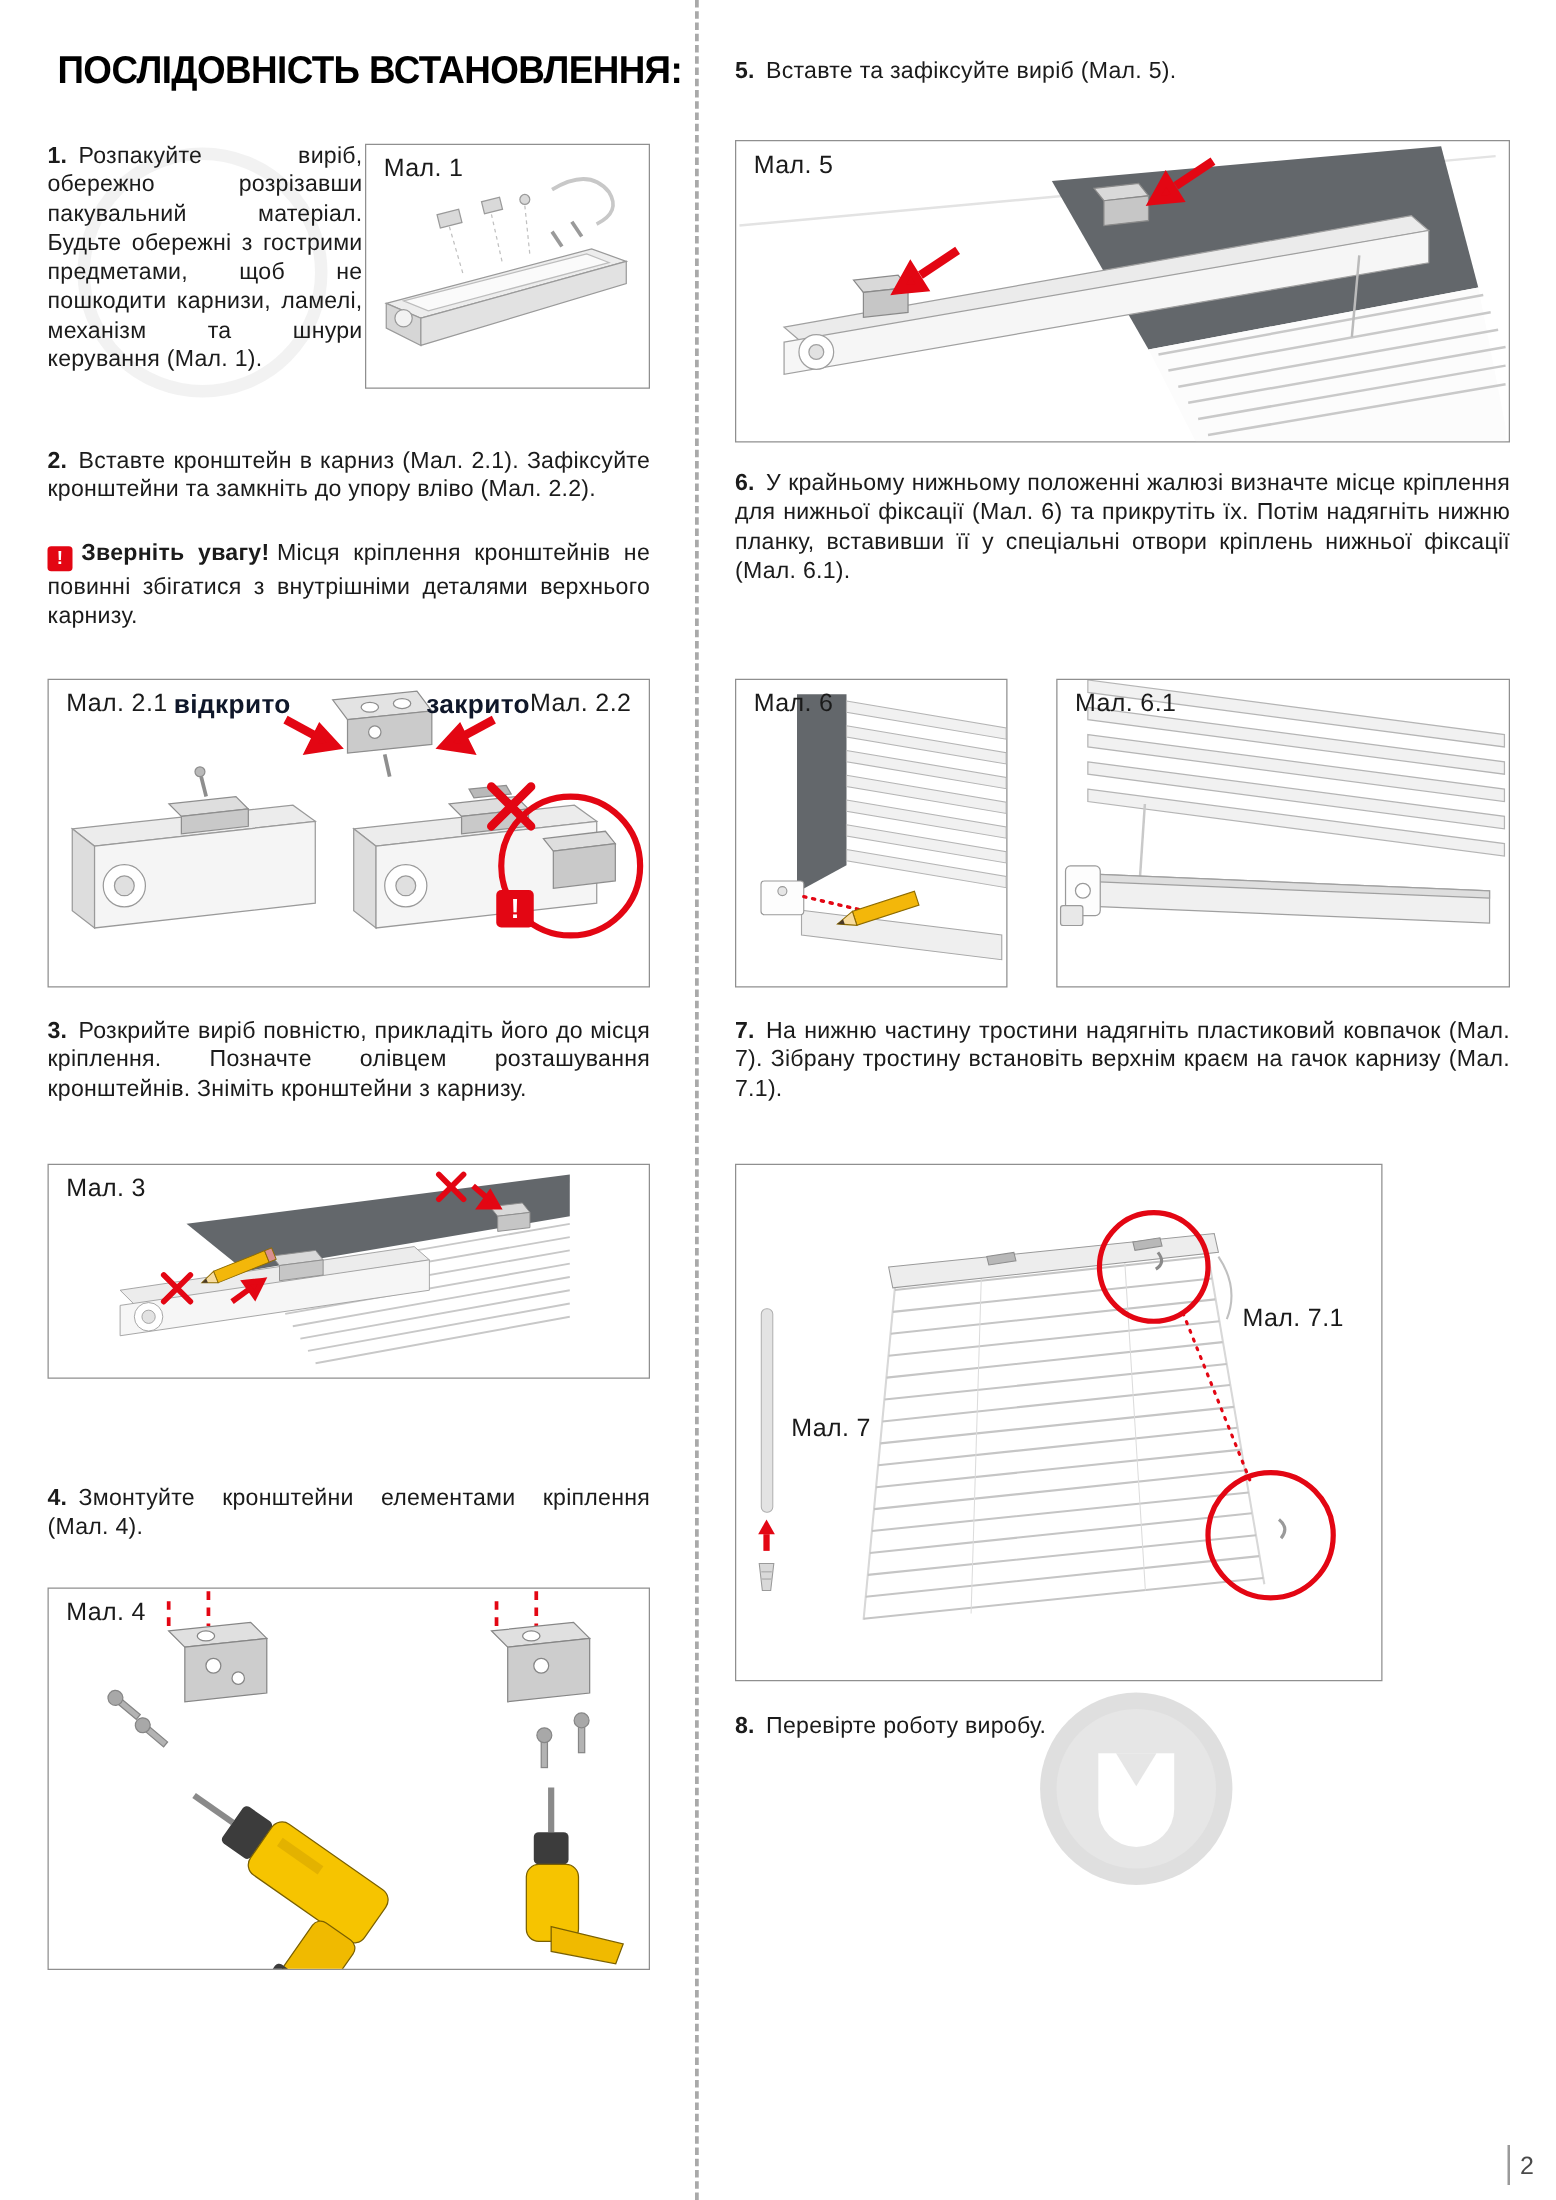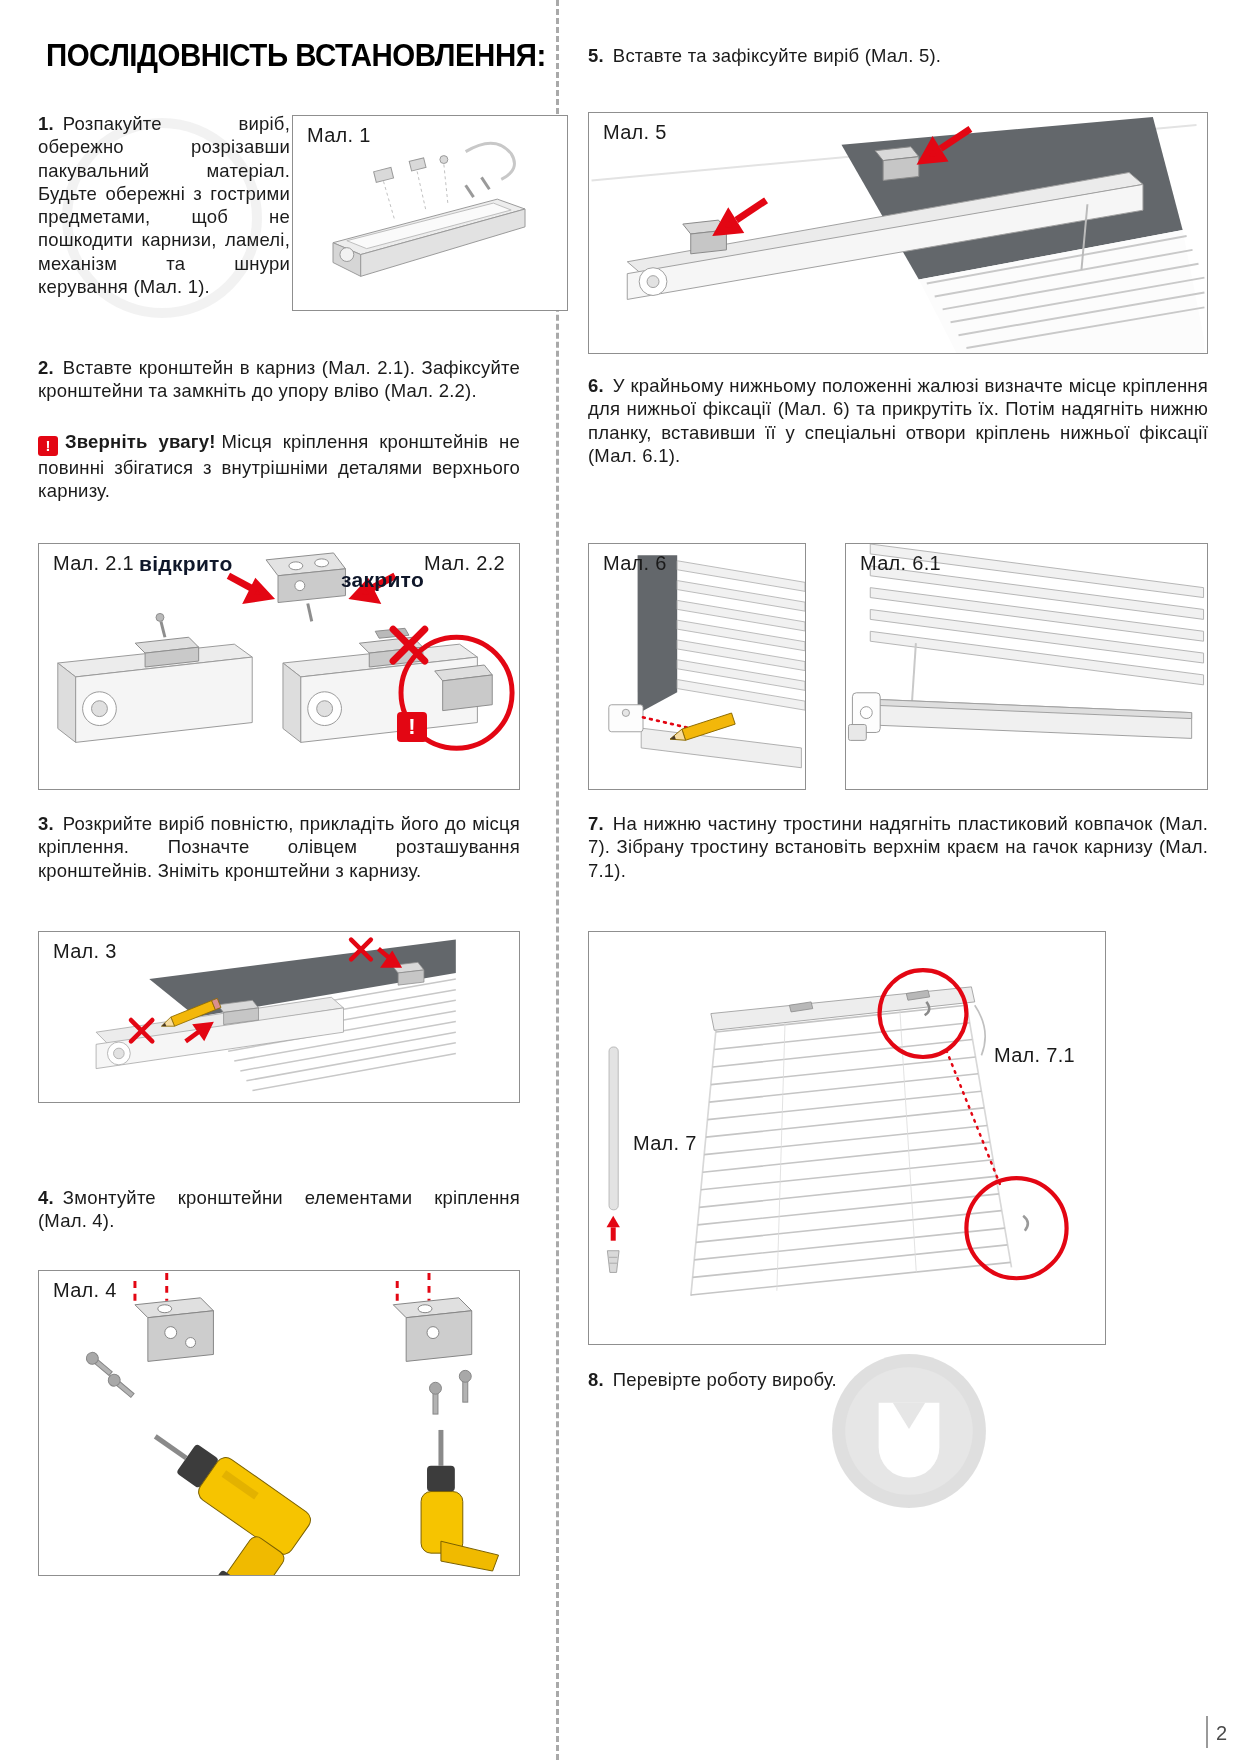--- a/index.html
+++ b/index.html
@@ -50,21 +50,21 @@
 
   <div class="ring"></div>
   <div class="divider"></div>
 
   <h1 class="title">ПОСЛІДОВНІСТЬ ВСТАНОВЛЕННЯ:</h1>
 
   <p class="step" style="left:38px; top:112px; width:252px;">
     <span class="stepnum">1.</span><span>Розпакуйте виріб, обережно розрізавши пакувальний матеріал. Будьте обережні з гострими предметами, щоб не пошкодити карнизи, ламелі, механізм та шнури керування (Мал. 1).</span>
   </p>
 
-  <div class="figbox" style="left:292px; top:115px; width:276px; height:196px;">
+  <div class="figbox" style="left:292px; top:115px; width:228px; height:196px;">
     <span class="figlabel" style="left:14px; top:8px;">Мал. 1</span>
     <svg viewBox="0 0 228 196">
       <path d="M150,36 q30,-18 46,2 q10,16 -10,26" fill="none" stroke="#c8c8c8" stroke-width="3"></path>
       <g stroke="#9a9a9a" fill="#d9d9d9">
         <rect x="58" y="54" width="18" height="11" transform="rotate(-14 67 59)"></rect>
         <rect x="94" y="44" width="15" height="10" transform="rotate(-14 101 49)"></rect>
       </g>
       <circle cx="128" cy="44" r="4" fill="#d9d9d9" stroke="#9a9a9a"></circle>
       <line x1="67" y1="66" x2="78" y2="104" stroke="#c0c0c0" stroke-dasharray="3,3"></line>
       <line x1="101" y1="56" x2="110" y2="96" stroke="#c0c0c0" stroke-dasharray="3,3"></line>
@@ -84,21 +84,21 @@
   <p class="step" style="left:38px; top:356px; width:482px;">
     <span class="stepnum">2.</span><span>Вставте кронштейн в карниз (Мал. 2.1). Зафіксуйте кронштейни та замкніть до упору вліво (Мал. 2.2).</span>
   </p>
   <p class="step" style="left:38px; top:430px; width:482px;">
     <span class="warn-icon">!</span><span class="warn-label">Зверніть увагу!</span><span>Місця кріплення кронштейнів не повинні збігатися з внутрішніми деталями верхнього карнизу.</span>
   </p>
 
   <div class="figbox" style="left:38px; top:543px; width:482px; height:247px;">
     <span class="figlabel" style="left:14px; top:8px;">Мал. 2.1</span>
     <span class="figlabel red-label" style="left:100px; top:8px;">відкрито</span>
-    <span class="figlabel red-label" style="left:302px; top:24px;">закрито</span>
+    <span class="figlabel red-label" style="left:302px; top:8px;">закрито</span>
     <span class="figlabel" style="right:14px; top:8px;">Мал. 2.2</span>
     <span class="warn-badge-lg" style="left:358px; top:168px;">!</span>
     <svg viewBox="0 0 482 247">
       <g>
         <polygon points="228,16 296,9 308,25 240,32" fill="#e3e3e3" stroke="#8e8e8e"></polygon>
         <polygon points="240,32 308,25 308,52 240,59" fill="#cbcbcb" stroke="#8e8e8e"></polygon>
         <ellipse cx="258" cy="22" rx="7" ry="4" fill="#fff" stroke="#8e8e8e"></ellipse>
         <ellipse cx="284" cy="19" rx="7" ry="4" fill="#fff" stroke="#8e8e8e"></ellipse>
         <circle cx="262" cy="42" r="5" fill="#fff" stroke="#8e8e8e"></circle>
         <line x1="270" y1="60" x2="274" y2="78" stroke="#8e8e8e" stroke-width="3"></line>

